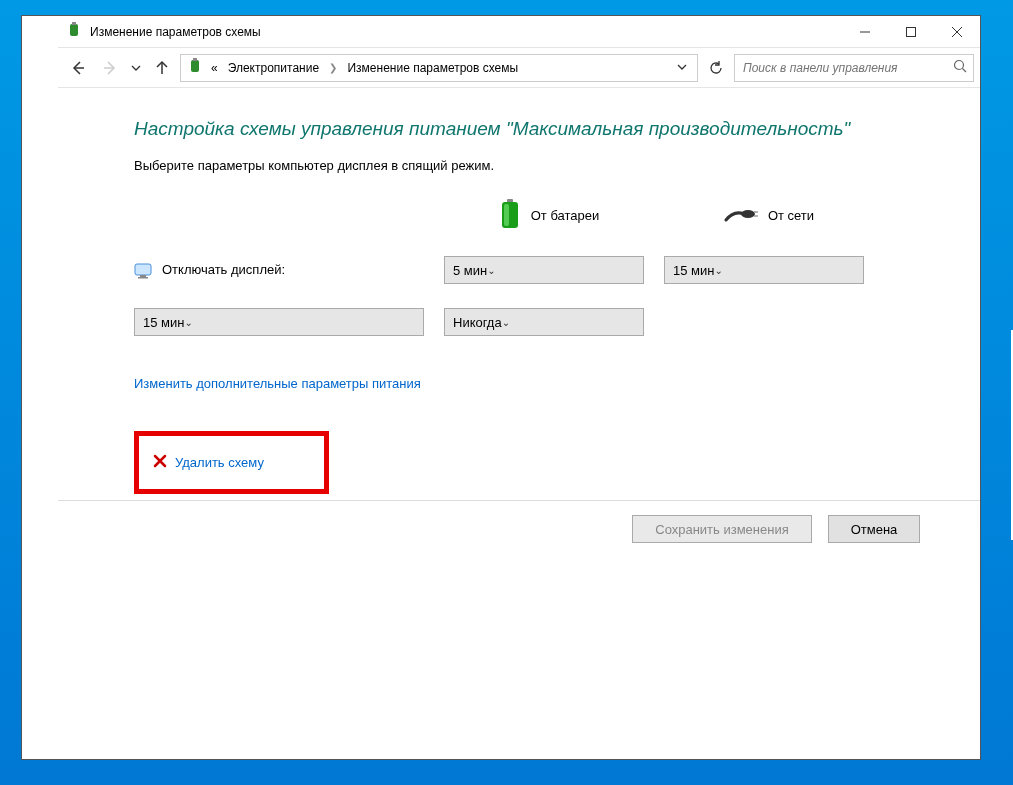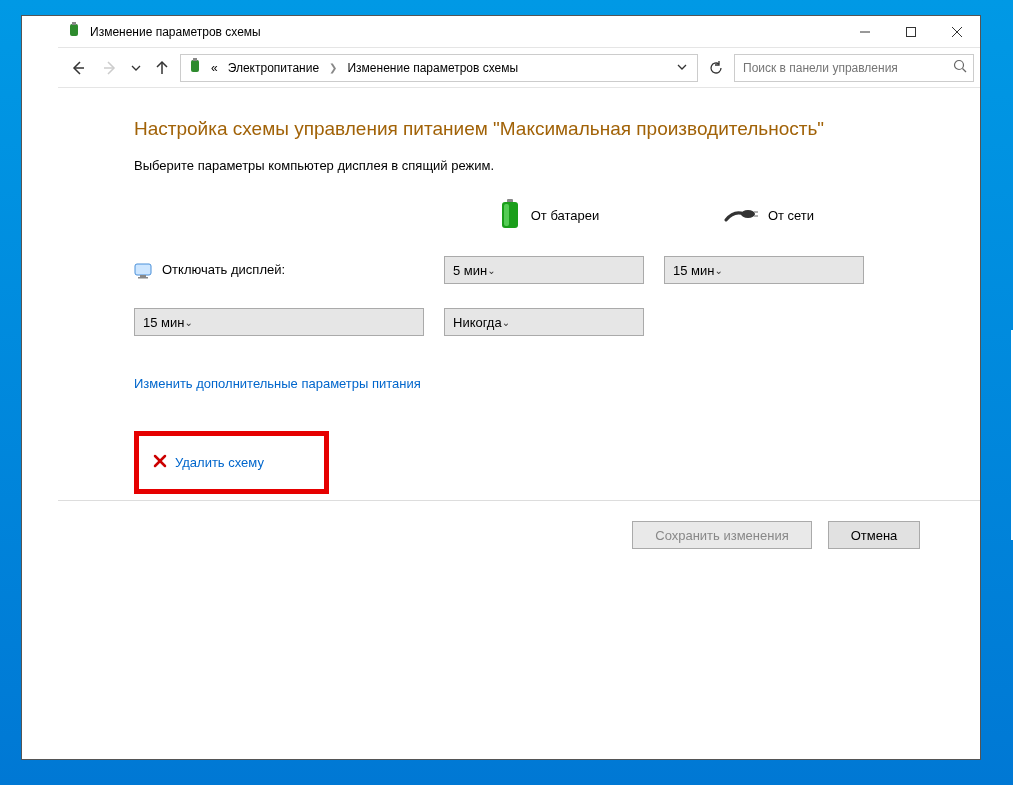--- a/index.html
+++ b/index.html
@@ -96,36 +96,38 @@
     width: 240px;
     height: 28px;
     border: 1px solid #ccc;
     display:flex;
     align-items:center;
     padding:0 6px;
   }
   .search-wrap input {
     border:none; outline:none; flex:1; font-size:12px; color:#666;
     background:transparent;
+    font-style:italic;
   }
   .search-wrap .mag { color:#666; }
   .content {
     flex:1;
     padding: 30px 0 0 0;
     position:relative;
   }
   .inner {
     margin: 0 auto;
     width: 770px;
   }
   .page-title {
-    color: #a16207;
+    color: #0f766e;
     font-size: 19px;
     margin-bottom: 18px;
     font-weight: 400;
+    font-style: italic;
   }
   .subtitle {
     color:#000;
     font-size:13px;
     margin-bottom: 26px;
   }
   .grid {
     display: grid;
     grid-template-columns: 290px 200px 200px;
     column-gap: 20px;
@@ -163,21 +165,21 @@
     align-items:center;
     gap: 8px;
     padding: 18px 60px 18px 14px;
     border: 5px solid #e60000;
     color: #0066cc;
     font-size:13px;
   }
   .footer {
     position:absolute;
     right: 60px;
-    bottom: 210px;
+    bottom: 216px;
     display:flex;
     gap: 16px;
   }
   .footer-divider {
     position:absolute;
     left:0; right:0;
     bottom: 258px;
     height:1px;
     background:#ddd;
   }

